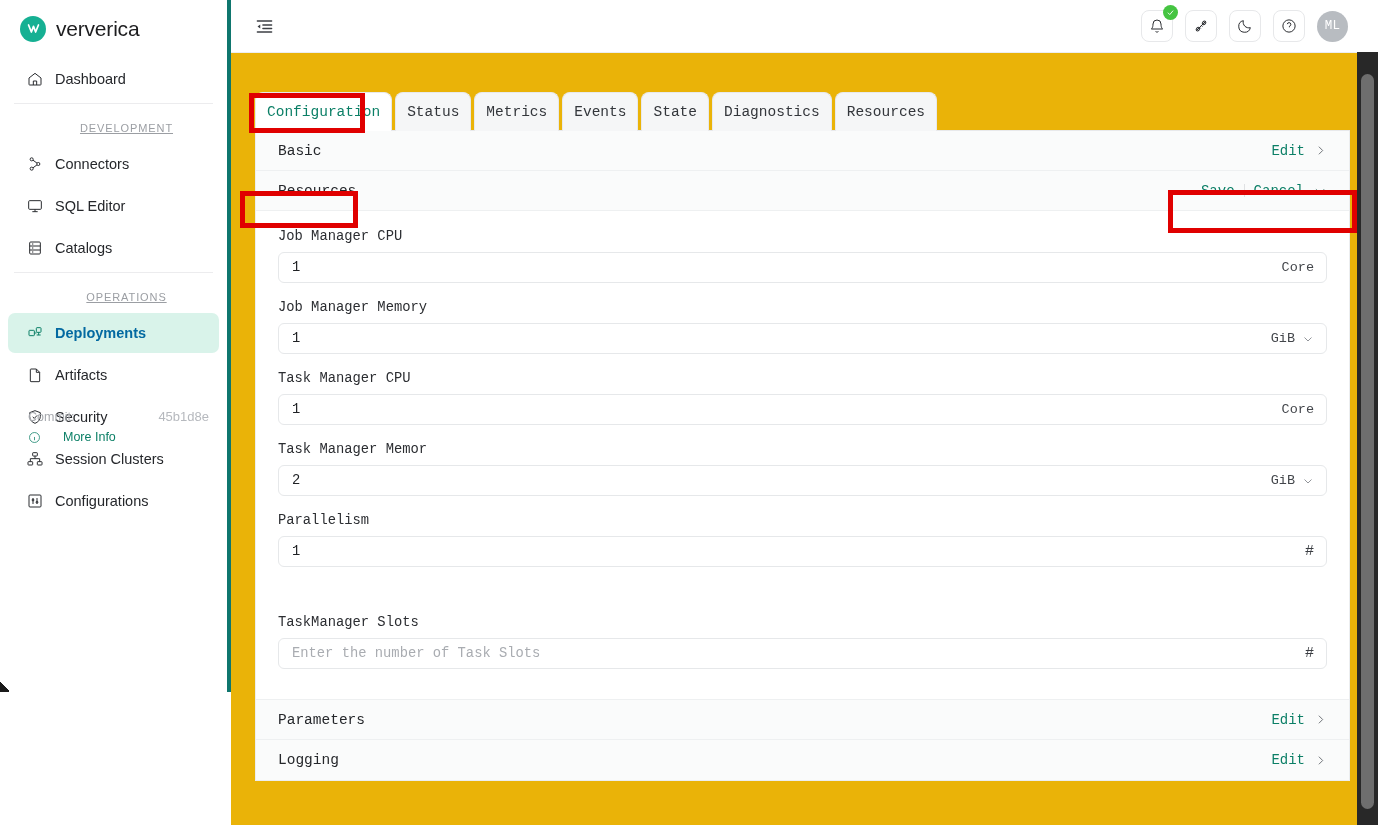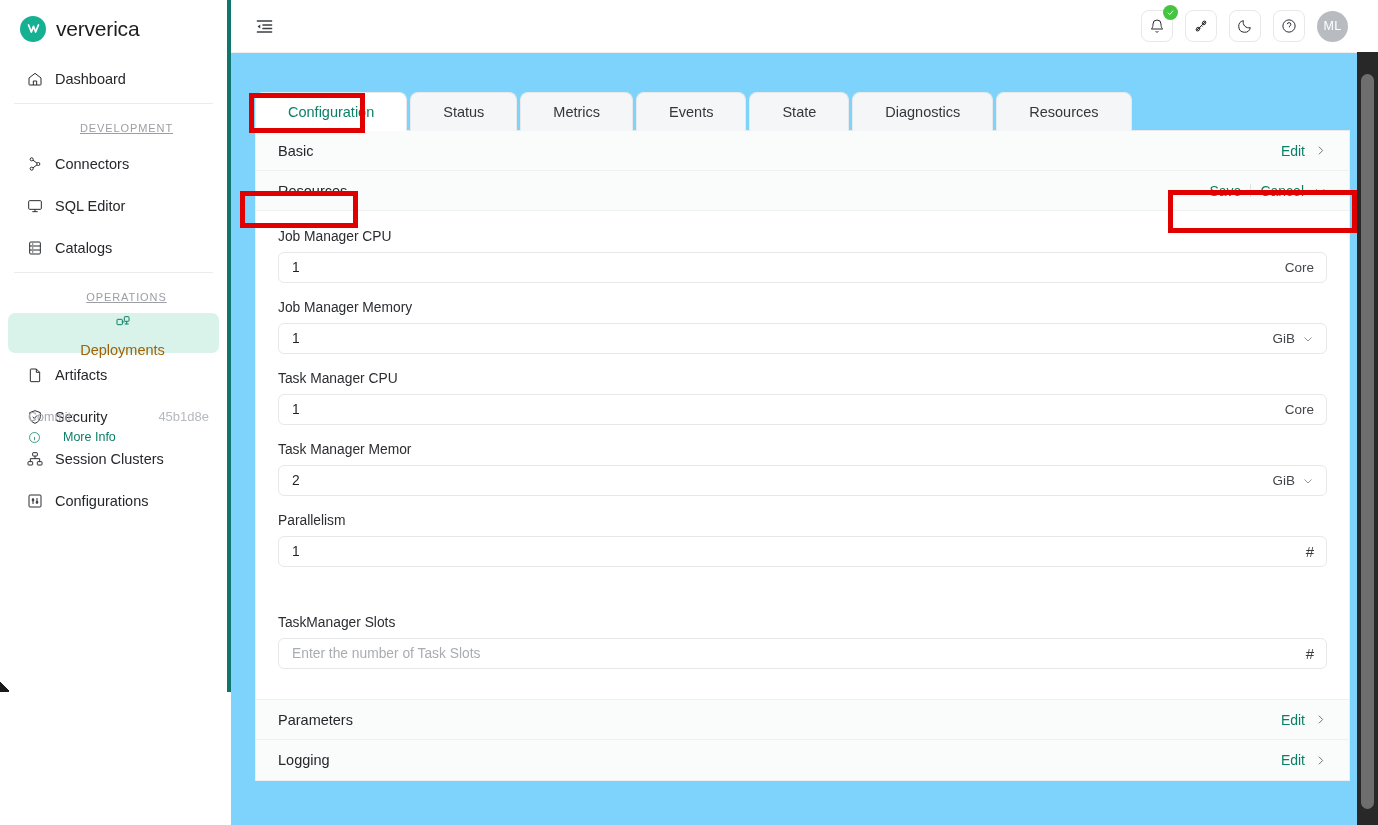--- a/index.html
+++ b/index.html
@@ -38,37 +38,37 @@
   .nav-group-label {
     font-size: 11px; color: #9b9ea3; letter-spacing: 0.9px;
     padding: 14px 0 8px 26px; text-transform: uppercase; text-decoration: underline;
   }
   .nav-item {
     display: flex; align-items: center; gap: 12px;
     height: 40px; margin: 2px 8px; padding-left: 18px;
     border-radius: 7px; cursor: pointer;
     font-size: 14.5px; color: #25272b;
   }
-  .nav-item.active { background: #d9f3ea; color: #a16207; font-weight: 400; flex-direction: column; }
+  .nav-item.active { background: #d9f3ea; color: #0369a1; font-weight: 700; }
   .nav-item.active .nav-ico svg { stroke: #0b7f66; }
   .nav-ico { width: 17px; height: 17px; display: flex; align-items: center; justify-content: center; flex: 0 0 17px; }
   .nav-ico svg { stroke: #2a2c30; fill: none; stroke-width: 1.5; }
 
   .commit-box { position: absolute; left: 0; bottom: 248px; width: 231px; padding: 0 22px 0 28px; }
   .commit-row { display: flex; justify-content: space-between; align-items: baseline; }
   .commit-label { font-size: 12.5px; color: #a7aaaf; }
   .commit-hash { font-size: 13px; color: #b6b9be; }
   .more-info { display: flex; align-items: center; gap: 22px; margin-top: 6px; font-size: 12.5px; color: #0b7f66; cursor: pointer; }
   .more-info svg { stroke: #0b7f66; fill: none; stroke-width: 1.4; }
 
   .corner-mark { position: absolute; left: 0; bottom: 0; width: 9px; height: 11px;
      background: linear-gradient(225deg, transparent 50%, #1a1a1a 50%); }
 
   
-  .main { flex: 1; height: 825px; position: relative; background: #7dd3fc; }
+  .main { flex: 1; height: 825px; position: relative; background: #eab308; font-family: Liberation Mono, monospace; }
 
   .topbar {
     height: 53px; display: flex; align-items: center;
     justify-content: space-between; padding: 0 30px 0 18px;
     border-bottom: 1px solid #eceef0; background: #fff;
   }
   .fold-btn { width: 30px; height: 30px; display: flex; align-items: center; justify-content: center; cursor: pointer; border-radius: 5px; }
   .top-actions { display: flex; align-items: center; gap: 12px; }
   .icon-btn {
     width: 32px; height: 32px; border: 1px solid #e7e8ea; border-radius: 8px;
@@ -85,21 +85,21 @@
   .avatar {
     width: 31px; height: 31px; border-radius: 50%; background: #b8bcc1;
     color: #fff; font-size: 12.5px; display: flex; align-items: center;
     justify-content: center; cursor: pointer; letter-spacing: 0.3px;
   }
 
   
   .content-wrap { padding: 38px 28px 0 24px; }
   .tabs { display: flex; align-items: flex-end; border-bottom: 1px solid #e8e9eb; }
   .tab {
-    padding: 11px 32px; font-size: 14.5px; color: #33363b;
+    padding: 11px 11px; font-size: 14.5px; color: #33363b;
     background: #f5f6f7; border: 1px solid #e8e9eb; border-bottom: none;
     border-radius: 8px 8px 0 0; margin-right: 3px; cursor: pointer;
     position: relative; top: 1px;
   }
   .tab.active { background: #ffffff; color: #0b7f66; }
 
   
   .panel { border: 1px solid #eceef0; border-top: none; background: #fff; }
   .section-row {
     height: 40px; display: flex; align-items: center; justify-content: space-between;

